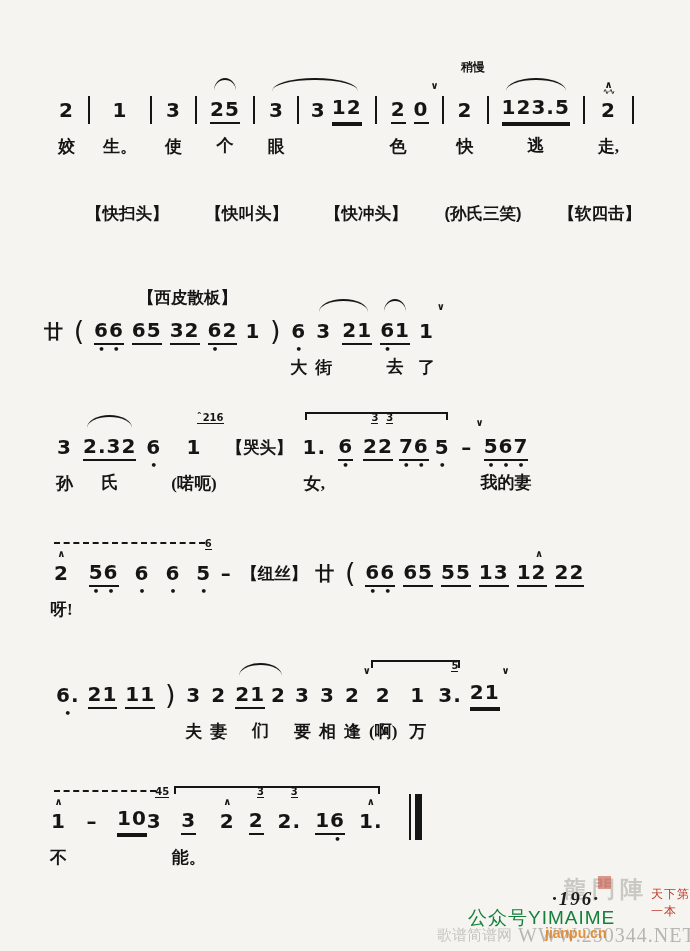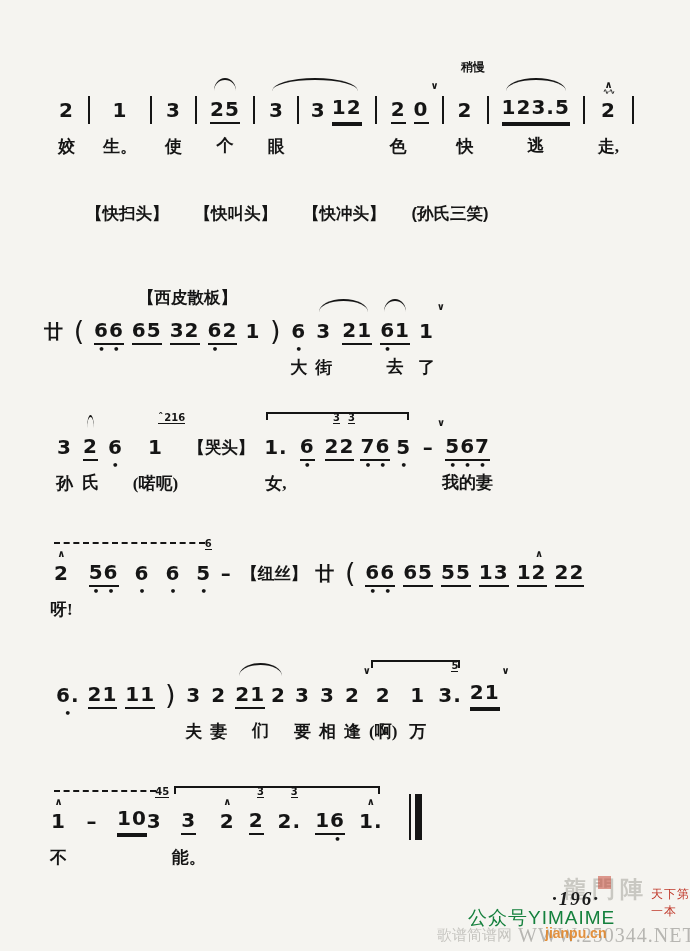--- a/index.html
+++ b/index.html
@@ -289,21 +289,21 @@
         </div>
         <div class="cell bar">
           <div class="m-top"></div>
           <div class="m-digit">
             <div class="bline"></div>
           </div>
           <div class="m-dots"></div>
           <div class="m-lyric"></div>
         </div>
       </div>
-      <div class="system" style="top: 178px; left: 86px; gap: 26px;">
+      <div class="system" style="top: 178px; left: 86px; gap: 37px;">
         <div class="cell label">
           <div class="m-top"></div>
           <div class="m-digit">
             <span class="dd">【快扫头】</span>
           </div>
           <div class="m-dots"></div>
           <div class="m-lyric"></div>
         </div>
         <div class="cell label">
           <div class="m-top"></div>
@@ -318,20 +318,28 @@
           <div class="m-digit">
             <span class="dd">【快冲头】</span>
           </div>
           <div class="m-dots"></div>
           <div class="m-lyric"></div>
         </div>
         <div class="cell label">
           <div class="m-top"></div>
           <div class="m-digit">
             <span class="dd">(孙氏三笑)</span>
+          </div>
+          <div class="m-dots"></div>
+          <div class="m-lyric"></div>
+        </div>
+        <div class="cell label">
+          <div class="m-top"></div>
+          <div class="m-digit">
+            <span class="dd">【软四击】</span>
           </div>
           <div class="m-dots"></div>
           <div class="m-lyric"></div>
         </div>
       </div>
       <div class="system" style="top: 262px; left: 138px; gap: 8px;">
         <div class="cell label">
           <div class="m-top"></div>
           <div class="m-digit">
             <span class="dd">【西皮散板】</span>
@@ -511,20 +519,28 @@
       <div class="system" style="top: 412px; left: 56px; gap: 10px;">
         <div class="cell n">
           <div class="m-top"></div>
           <div class="m-digit">
             <span class="dd">3</span>
           </div>
           <div class="m-dots"></div>
           <div class="m-lyric">孙</div>
         </div>
         <div class="grp slur">
+          <div class="cell n">
+            <div class="m-top"></div>
+            <div class="m-digit u1">
+              <span class="dd">2.3</span>
+            </div>
+            <div class="m-dots"></div>
+            <div class="m-lyric"></div>
+          </div>
           <div class="cell n">
             <div class="m-top"></div>
             <div class="m-digit u1">
               <span class="dd">2</span>
             </div>
             <div class="m-dots"></div>
             <div class="m-lyric"></div>
           </div>
           <div class="glyric">氏</div>
         </div>

